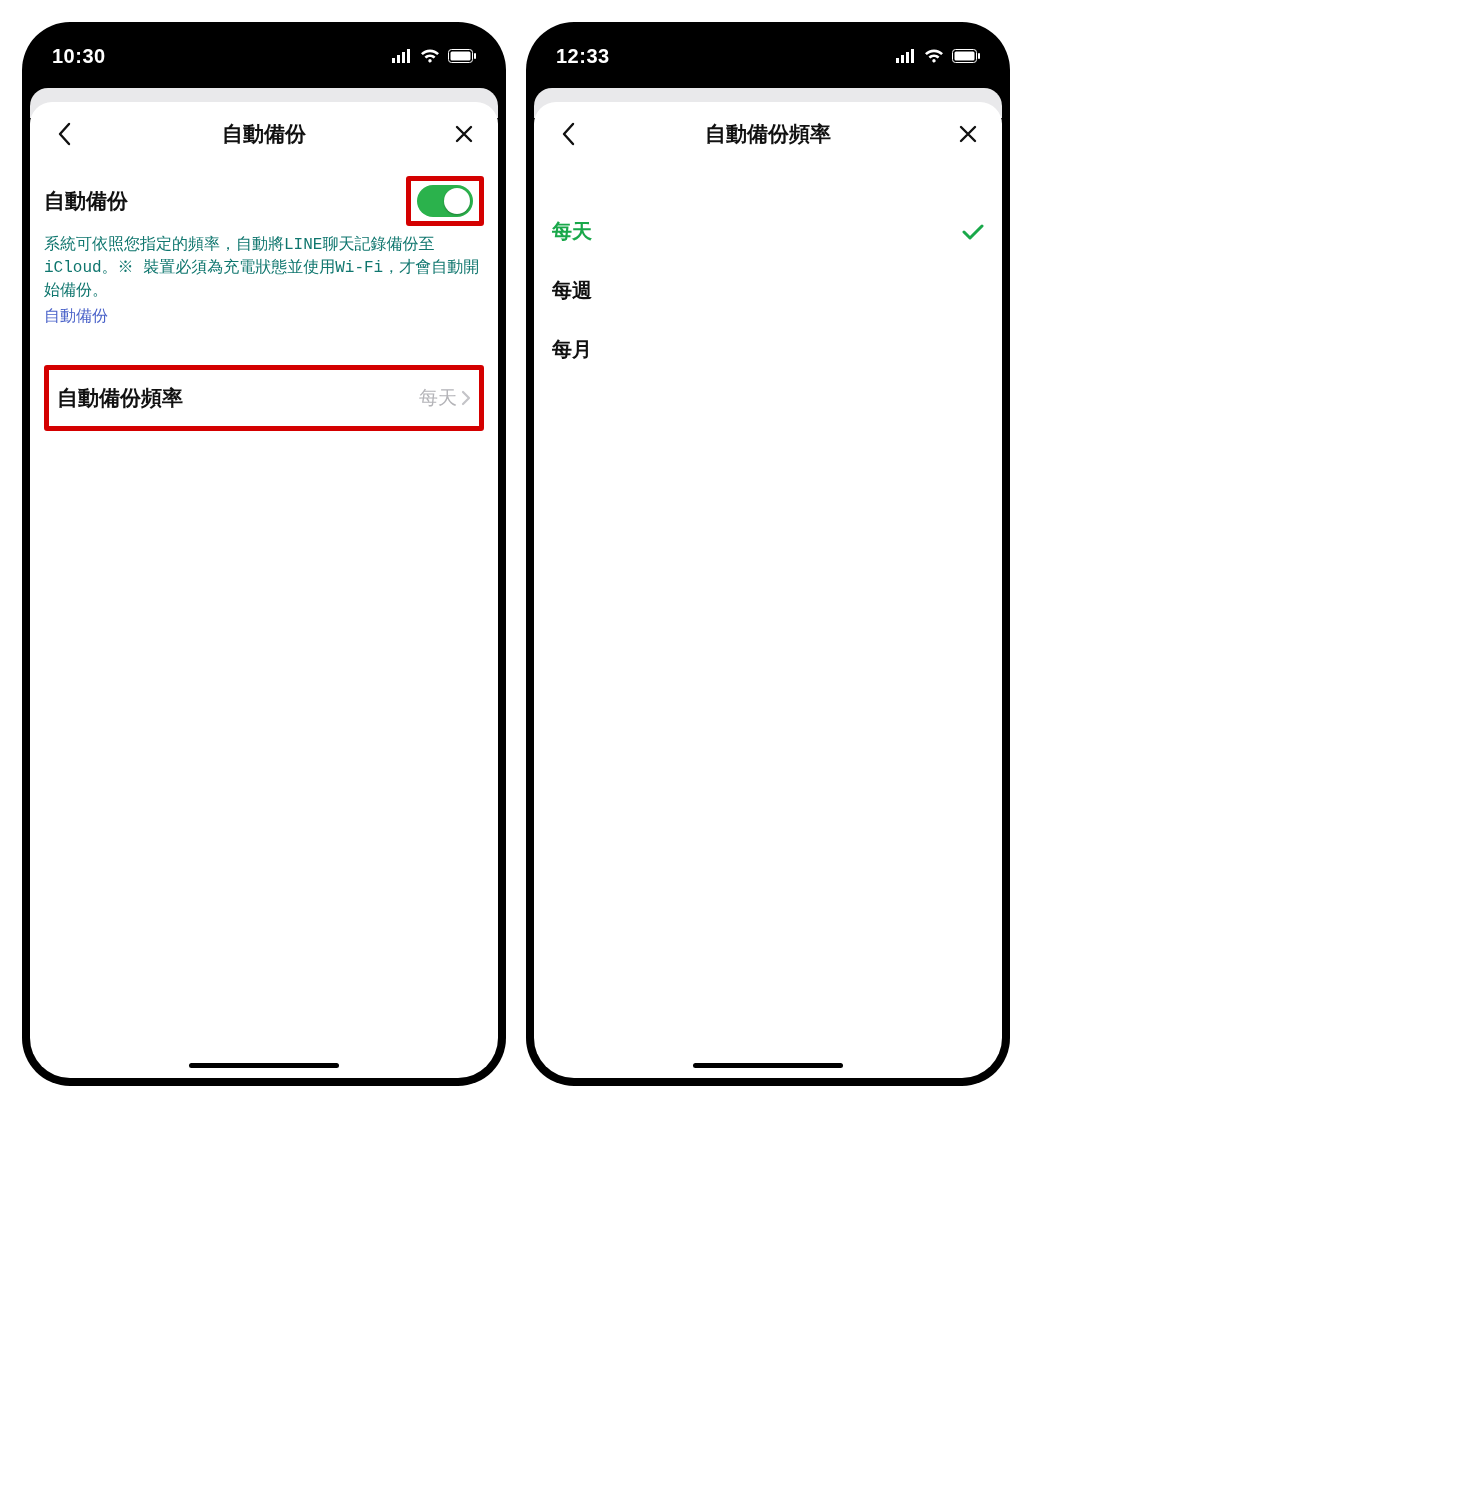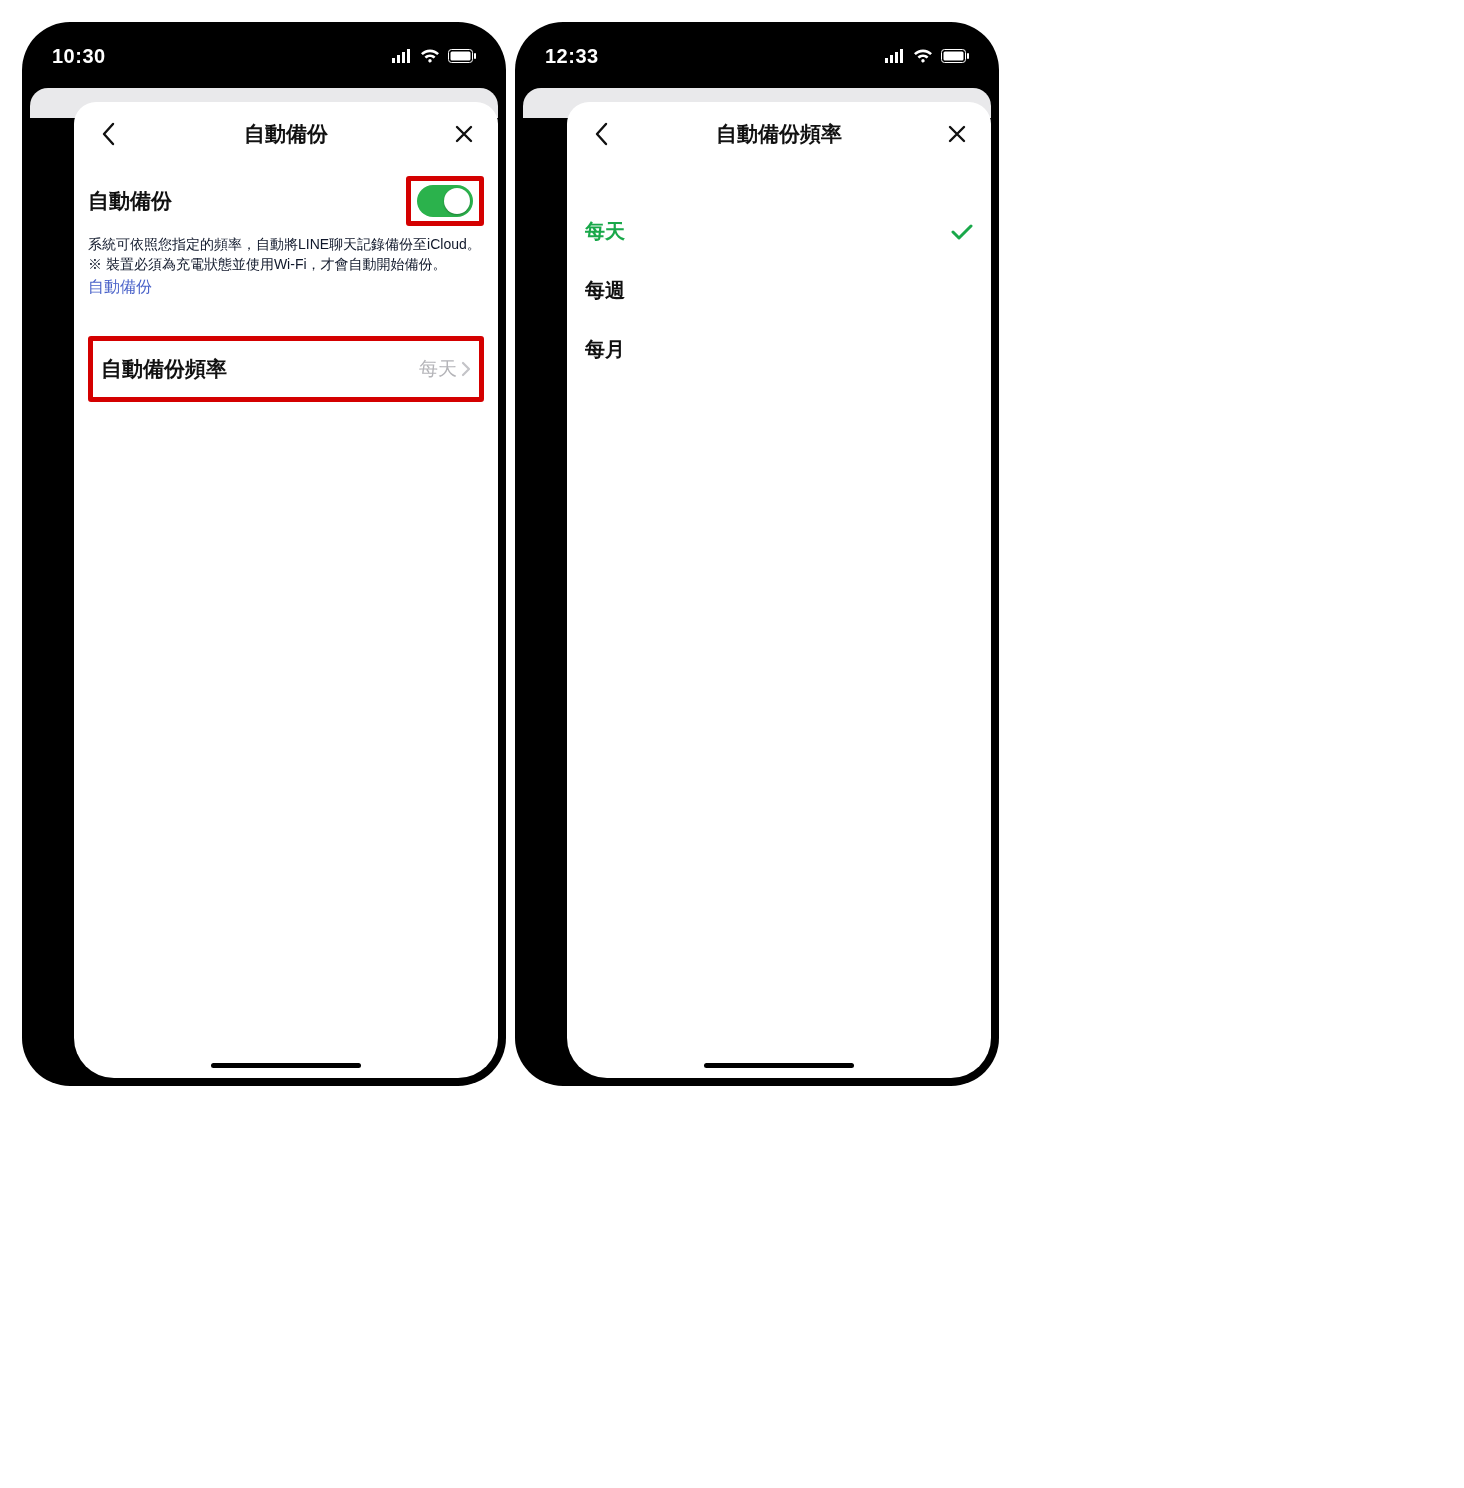--- a/index.html
+++ b/index.html
@@ -1,17 +1,17 @@
 <!DOCTYPE html>
 <html><head>
 <meta charset="utf-8">
 <style>
   * { box-sizing: border-box; margin: 0; padding: 0; }
   html, body { width: 1464px; height: 1488px; background: #ffffff; font-family: -apple-system, "Helvetica Neue", Arial, "PingFang TC", "Microsoft JhengHei", sans-serif; }
-  .stage { display: flex; gap: 13px; padding: 24px; }
+  .stage { display: flex; gap: 24px; padding: 24px; }
   .phone {
     width: 480px;
     height: 1060px;
     background: #000;
     border-radius: 46px;
     position: relative;
     box-shadow: 0 0 0 2px #000;
     overflow: hidden;
     flex: 0 0 auto;
   }
@@ -35,21 +35,20 @@
     border-radius: 18px 18px 0 0;
   }
   .sheet {
     position: absolute;
     top: 78px; left: 6px; right: 6px; bottom: 6px;
     background: #fff;
     border-radius: 22px 22px 40px 40px;
     display: flex;
     flex-direction: column;
     overflow: hidden;
-    margin-left: 44px;
   }
   .nav {
     height: 64px;
     display: flex;
     align-items: center;
     justify-content: space-between;
     padding: 0 14px;
   }
   .nav-title { font-size: 21px; font-weight: 700; color: #111; }
   .nav-btn { width: 40px; height: 40px; display:flex; align-items:center; justify-content:center; }
@@ -61,21 +60,21 @@
     width: 56px; height: 32px; border-radius: 16px;
     background: #2bb24c;
     position: relative;
   }
   .toggle::after {
     content: ""; position: absolute; right: 3px; top: 3px;
     width: 26px; height: 26px; border-radius: 50%;
     background: #fff; box-shadow: 0 1px 2px rgba(0,0,0,0.3);
   }
   .highlight-red { border: 5px solid #d40000; border-radius: 3px; }
-  .desc { color: #0f172a; font-size: 14px; line-height: 1.45; margin-top: 8px; }
+  .desc { color: #0f766e; font-size: 16px; line-height: 1.45; margin-top: 8px; font-family: Liberation Mono, monospace; }
   .link { color: #4a62c9; font-size: 16px; margin-top: 2px; display:inline-block; }
   .freq-row {
     margin-top: 38px;
     padding: 14px 8px;
     display:flex; align-items:center; justify-content:space-between;
   }
   .freq-value { color: #b4b4b8; font-size: 19px; display:flex; align-items:center; gap:4px;}
   .home-indicator {
     position: absolute; bottom: 10px; left: 50%; transform: translateX(-50%);
     width: 150px; height: 5px; border-radius: 3px; background: #000;

